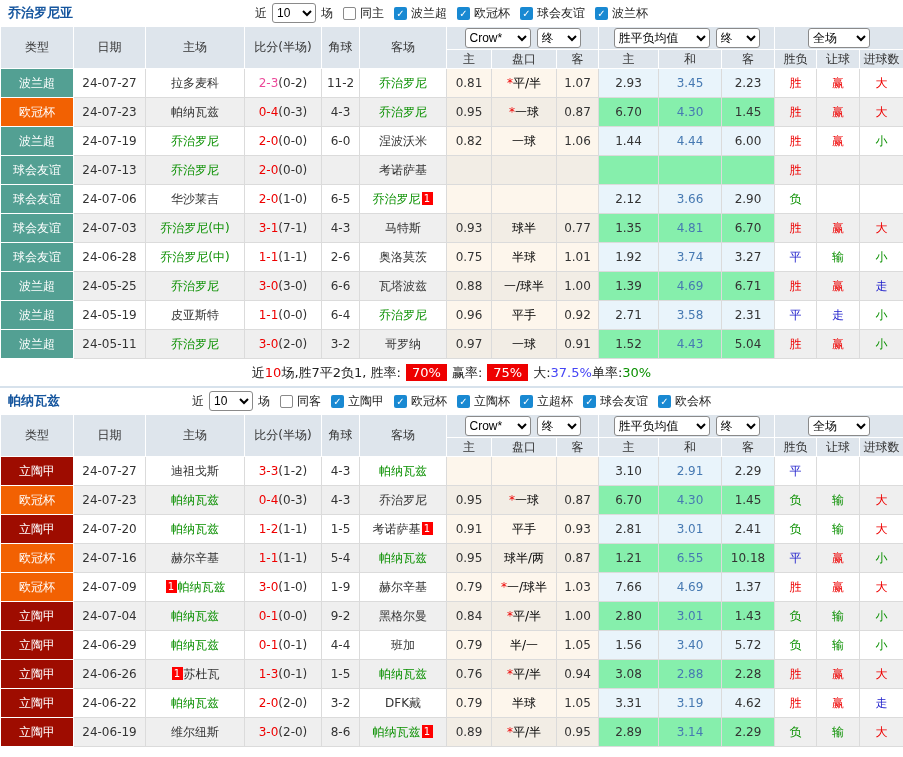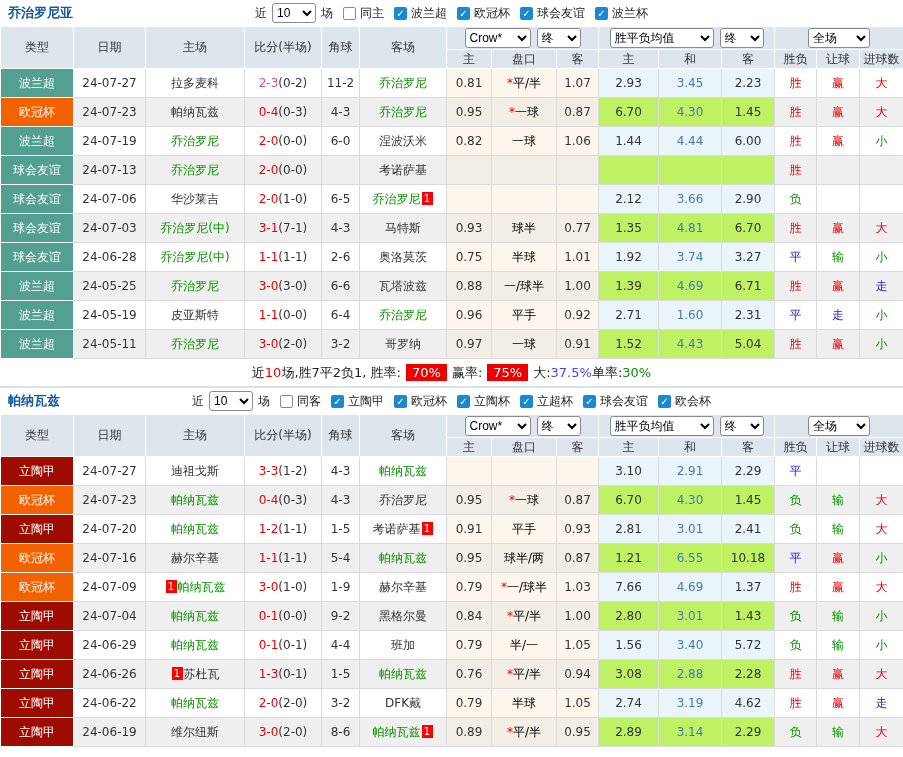--- a/index.html
+++ b/index.html
@@ -19,31 +19,31 @@
 
   
   .frow{height:26px;position:relative;display:flex;align-items:center;justify-content:center;background:#fff;}
   .team{position:absolute;left:8px;top:0;height:26px;display:flex;align-items:center;font-weight:bold;color:#16569E;font-size:13px;}
   .fcenter{display:flex;align-items:center;}
   .flbl{font-size:12px;color:#222;margin:0 2px;}
   .cb{display:inline-block;box-sizing:border-box;width:13px;height:13px;font-size:10px;line-height:13px;text-align:center;
       border-radius:2px;margin:0 2px 0 8px;color:#fff;cursor:pointer;}
   .cb.off{background:#fff;border:1px solid #8a8a8a;}
   .hsel{height:20px;font-size:12px;border:1px solid #8a8a8a;background:#fff;border-radius:3px;margin:0 3px;color:#000;}
-  .sel-s{width:44px;} .sel-m{width:66px;} .sel-e{width:44px;} .sel-l{width:104px;} .sel-f{width:62px;}
+  .sel-s{width:44px;} .sel-m{width:66px;} .sel-e{width:44px;} .sel-l{width:96px;} .sel-f{width:62px;}
 
   
   table.mt{width:903px;table-layout:fixed;border-collapse:collapse;}
   thead th{background:#DEE5EC;border:1px solid #fff;color:#333;font-size:12px;font-weight:normal;vertical-align:middle;padding:0;}
   tr.h1 th{height:22px;}
   th.hsub{height:18px;}
   tbody td{border:1px solid #DBDBDB;text-align:center;vertical-align:middle;font-size:12px;color:#333;height:28px;padding:0;background:#fff;overflow:hidden;white-space:nowrap;}
   tr.alt td{background:#EFEFEF;}
   td.cream{background:#FDF6EC;} tr.alt td.cream{background:#F2EDE5;}
-  td.bluebg{background:#E9F4FB;} tr.alt td.bluebg{background:#bef264;}
+  td.bluebg{background:#E9F4FB;} tr.alt td.bluebg{background:#86efac;}
   td.avgd{color:#4679B2;margin-left:48px;}
   td.lg{color:#fff;border-color:#fff;}
   .ht{color:#333;}
   .hcap{color:#000000;}
   .card{display:inline-block;background:#F00;color:#fff;font-size:10px;width:11px;height:13px;line-height:13px;margin:0 1px;vertical-align:1px;}
 
   
   .srow{height:27px;display:flex;align-items:center;justify-content:center;font-size:13px;color:#222;background:#fff;}
   .pctbox{color:#fff;padding:1px 6px;margin:0 5px;}
   .divider{height:2px;background:#D7E2EC;}
@@ -256,21 +256,21 @@
             <td class="lg" style="background: rgb(83, 160, 147);">波兰超</td>
             <td>24-05-19</td>
             <td class="teamcell"><span>皮亚斯特</span></td>
             <td><span class="ft" style="color: rgb(238, 0, 0);">1-1</span><span class="ht">(0-0)</span></td>
             <td>6-4</td>
             <td class="teamcell"><span style="color: rgb(10, 144, 0);">乔治罗尼</span></td>
             <td class="cream">0.96</td>
             <td class="cream"><span class="hcap">平手</span></td>
             <td class="cream">0.92</td>
             <td class="bluebg">2.71</td>
-            <td class="bluebg avgd">1.60</td>
+            <td class="bluebg avgd">3.58</td>
             <td class="bluebg">2.31</td>
             <td class="res" style="color: rgb(35, 35, 204);">平</td>
             <td class="res" style="color: rgb(35, 35, 204);">走</td>
             <td class="res" style="color: rgb(10, 144, 0);">小</td>
           </tr>
           <tr class="alt">
             <td class="lg" style="background: rgb(83, 160, 147);">波兰超</td>
             <td>24-05-11</td>
             <td class="teamcell"><span style="color: rgb(10, 144, 0);">乔治罗尼</span></td>
             <td><span class="ft" style="color: rgb(238, 0, 0);">3-0</span><span class="ht">(2-0)</span></td>
@@ -509,21 +509,21 @@
           <tr>
             <td class="lg" style="background: rgb(158, 12, 0);">立陶甲</td>
             <td>24-06-22</td>
             <td class="teamcell"><span style="color: rgb(10, 144, 0);">帕纳瓦兹</span></td>
             <td><span class="ft" style="color: rgb(238, 0, 0);">2-0</span><span class="ht">(2-0)</span></td>
             <td>3-2</td>
             <td class="teamcell"><span>DFK戴</span></td>
             <td class="cream">0.79</td>
             <td class="cream"><span class="hcap">半球</span></td>
             <td class="cream">1.05</td>
-            <td class="bluebg">2.74</td>
+            <td class="bluebg">3.31</td>
             <td class="bluebg avgd">3.19</td>
             <td class="bluebg">4.62</td>
             <td class="res" style="color: rgb(238, 0, 0);">胜</td>
             <td class="res" style="color: rgb(238, 0, 0);">赢</td>
             <td class="res" style="color: rgb(35, 35, 204);">走</td>
           </tr>
           <tr class="alt">
             <td class="lg" style="background: rgb(158, 12, 0);">立陶甲</td>
             <td>24-06-19</td>
             <td class="teamcell"><span>维尔纽斯</span></td>

